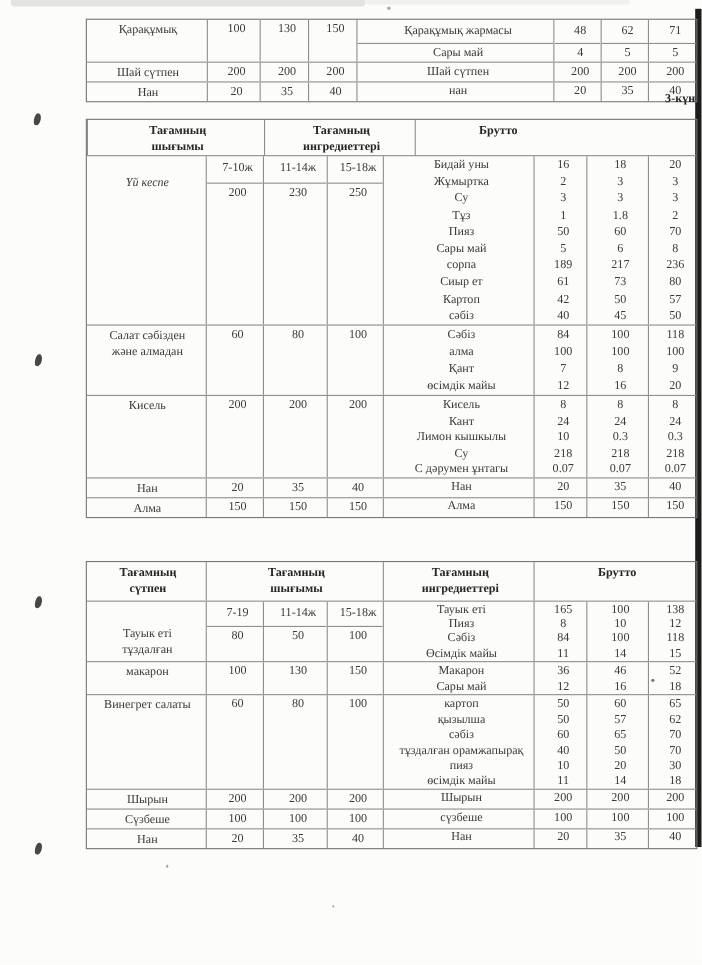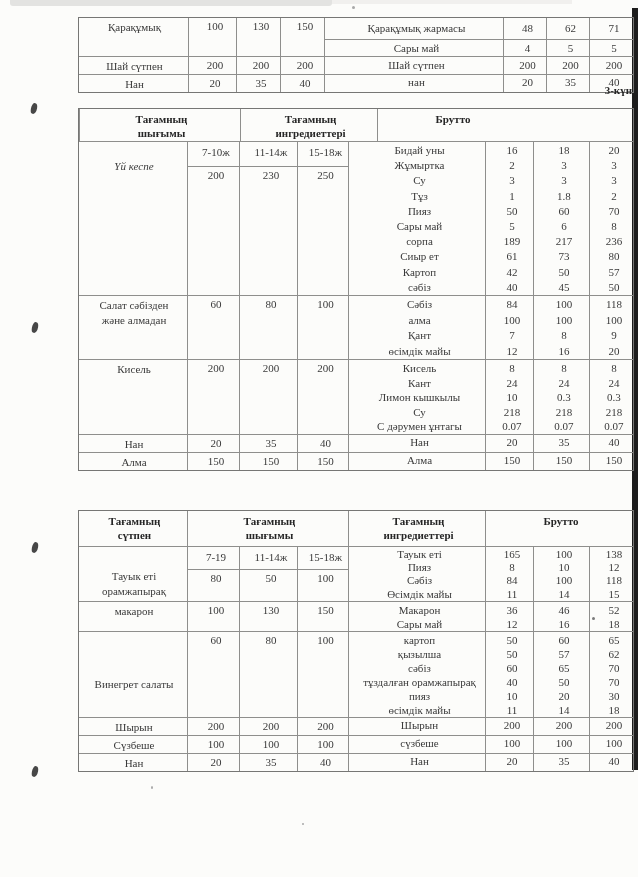--- a/index.html
+++ b/index.html
@@ -367,21 +367,21 @@
           <div class="hline">Тағамның</div>
           <div class="hline">ингредиеттері</div>
         </div>
         <div class="cell hcell bl" style="width: 26.71%;">
           <div class="hline">Брутто</div>
         </div>
       </div>
       <div class="trow" style="min-height: 53px;">
         <div class="cell dish" style="width: 19.49%; padding-top: 22px;">
           <div class="dline">Тауык еті</div>
-          <div class="dline">орамжапырақ</div>
+          <div class="dline">тұздалған</div>
         </div>
         <div class="cell bl" style="width: 9.39%;">
           <div class="age" style="height: 23px;">7-19</div>
           <div class="pval">80</div>
         </div>
         <div class="cell bl" style="width: 10.47%;">
           <div class="age" style="height: 23px;">11-14ж</div>
           <div class="pval">50</div>
         </div>
         <div class="cell bl" style="width: 9.21%;">
@@ -437,21 +437,21 @@
         <div class="cell bl ing" style="width: 10.11%; line-height: 14px;">
           <div class="iline">46</div>
           <div class="iline">16</div>
         </div>
         <div class="cell bl ing" style="width: 7.94%; line-height: 14px;">
           <div class="iline">52</div>
           <div class="iline">18</div>
         </div>
       </div>
       <div class="trow" style="min-height: 85px;">
-        <div class="cell dish" style="width: 19.49%; margin-top: 43px;">
+        <div class="cell dish" style="width: 19.49%;">
           <div class="dline">Винегрет салаты</div>
         </div>
         <div class="cell bl" style="width: 9.39%;">
           <div class="pval">60</div>
         </div>
         <div class="cell bl" style="width: 10.47%;">
           <div class="pval">80</div>
         </div>
         <div class="cell bl" style="width: 9.21%;">
           <div class="pval">100</div>

